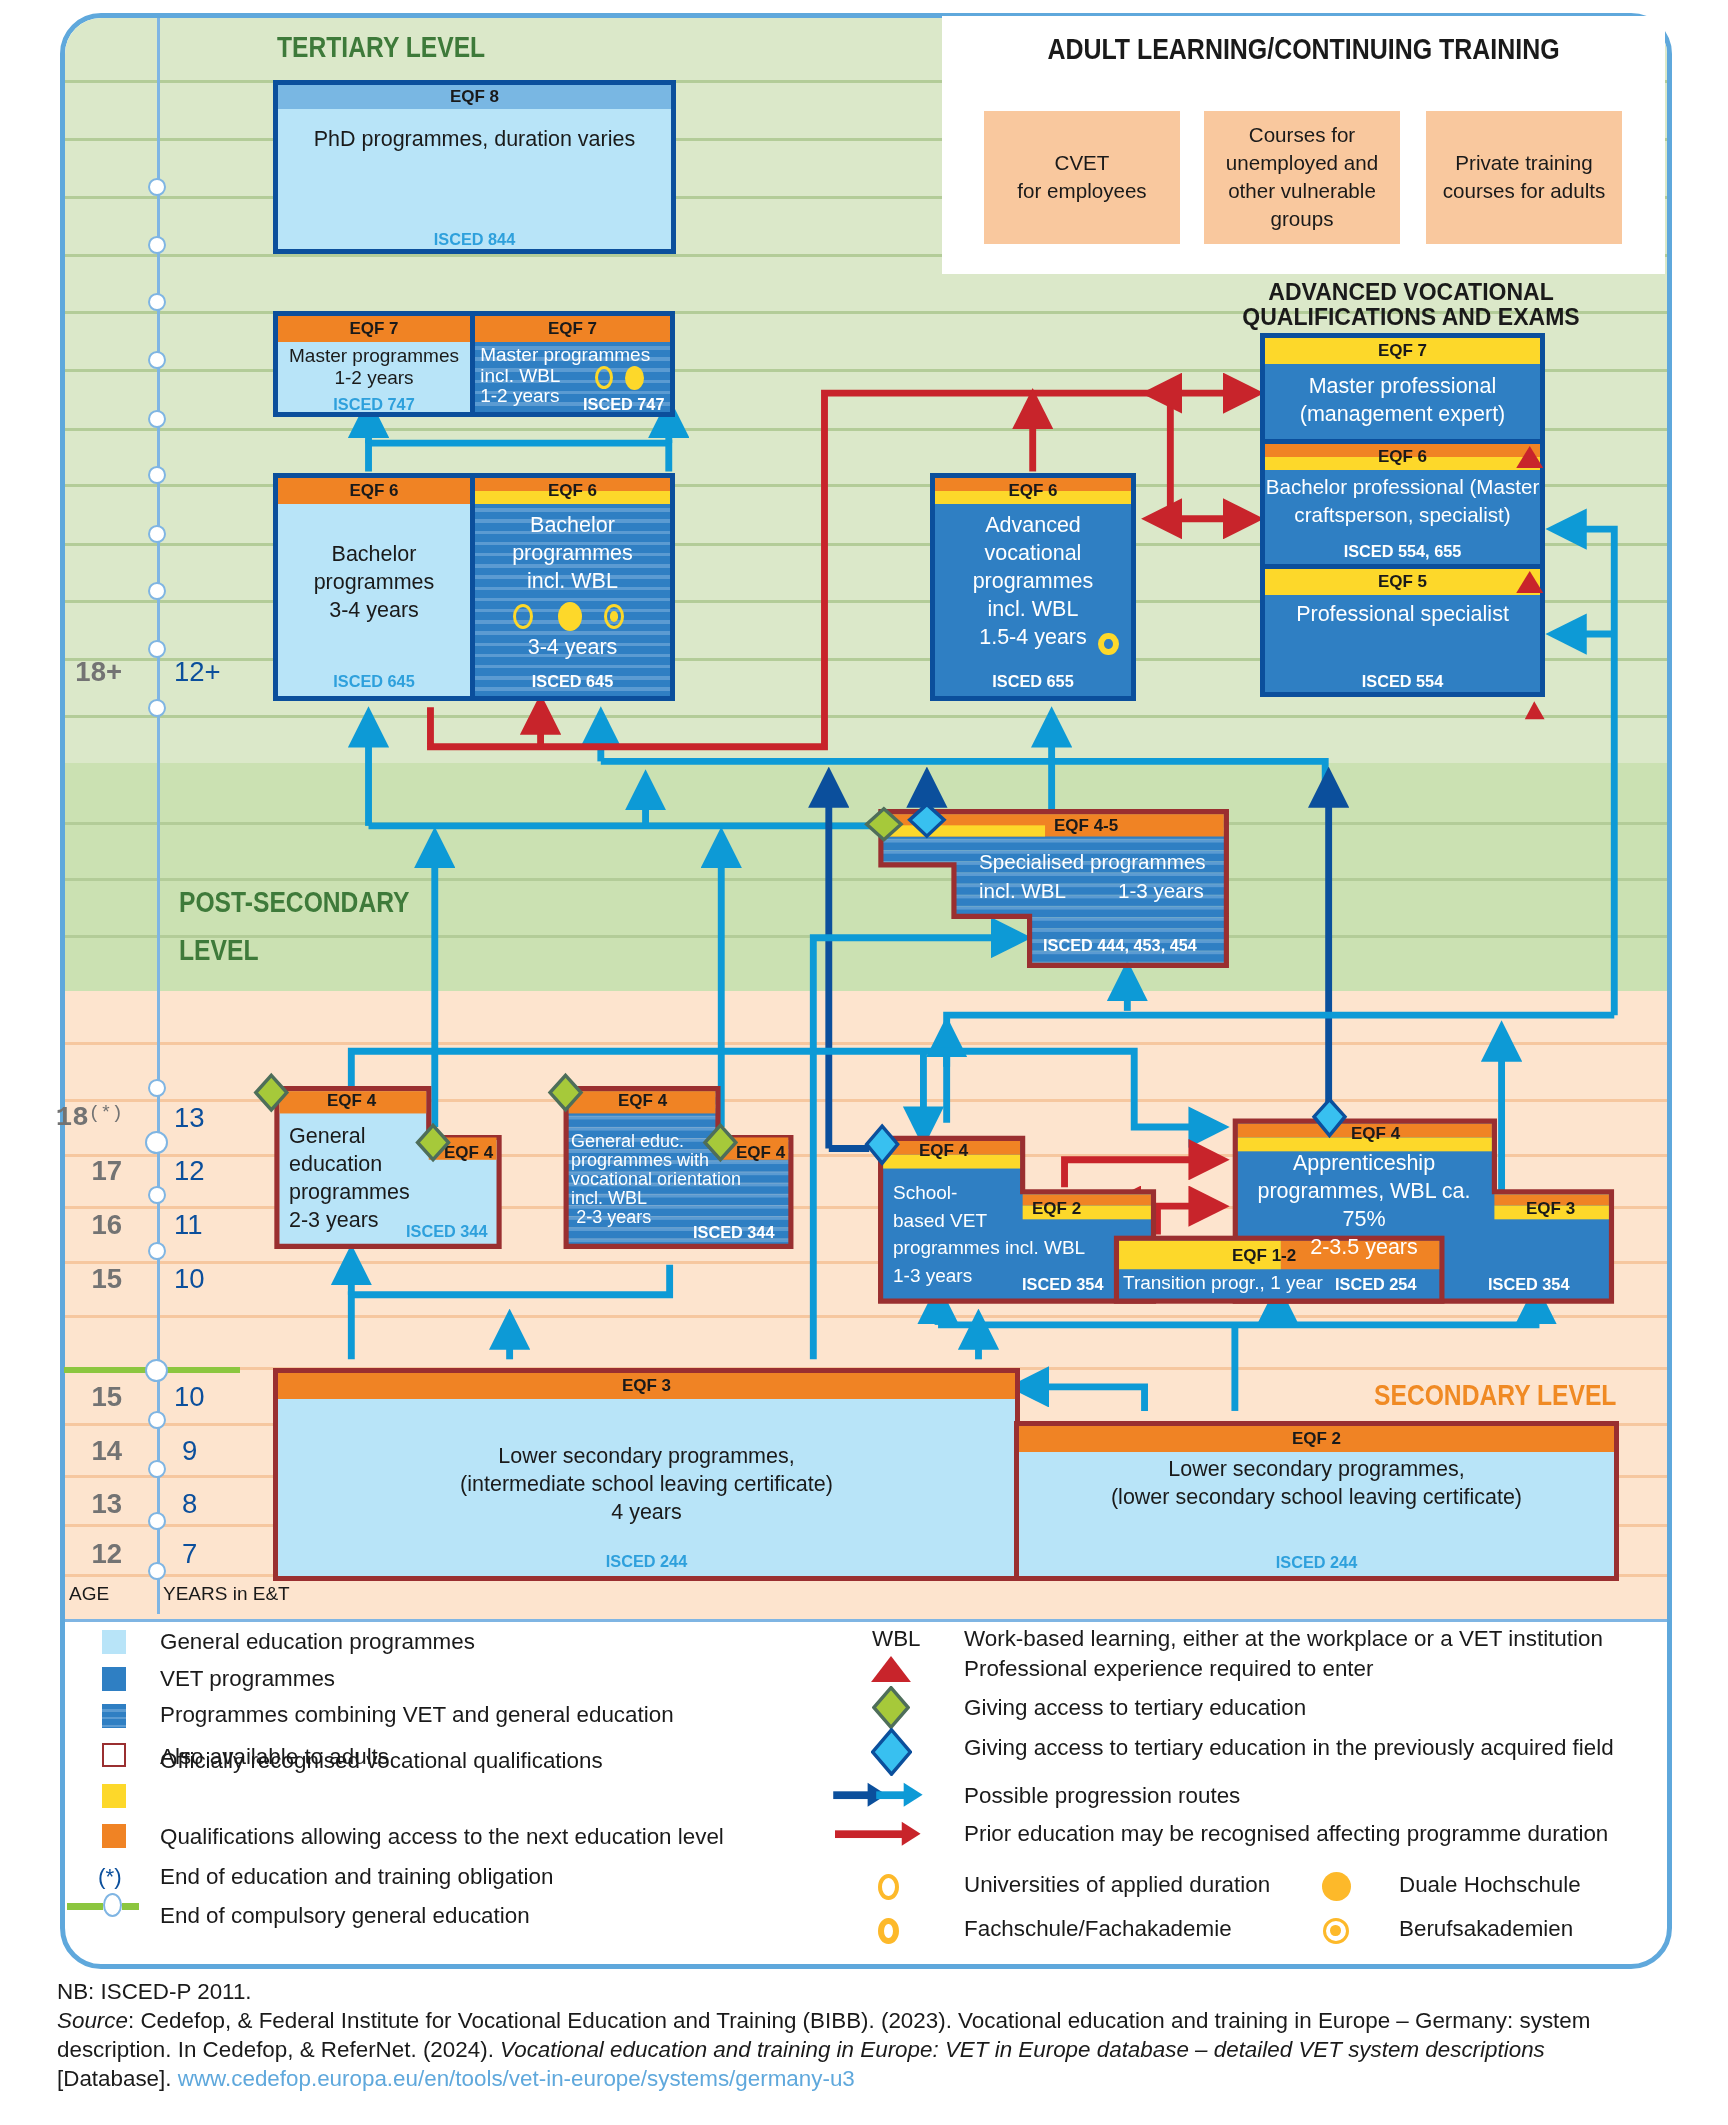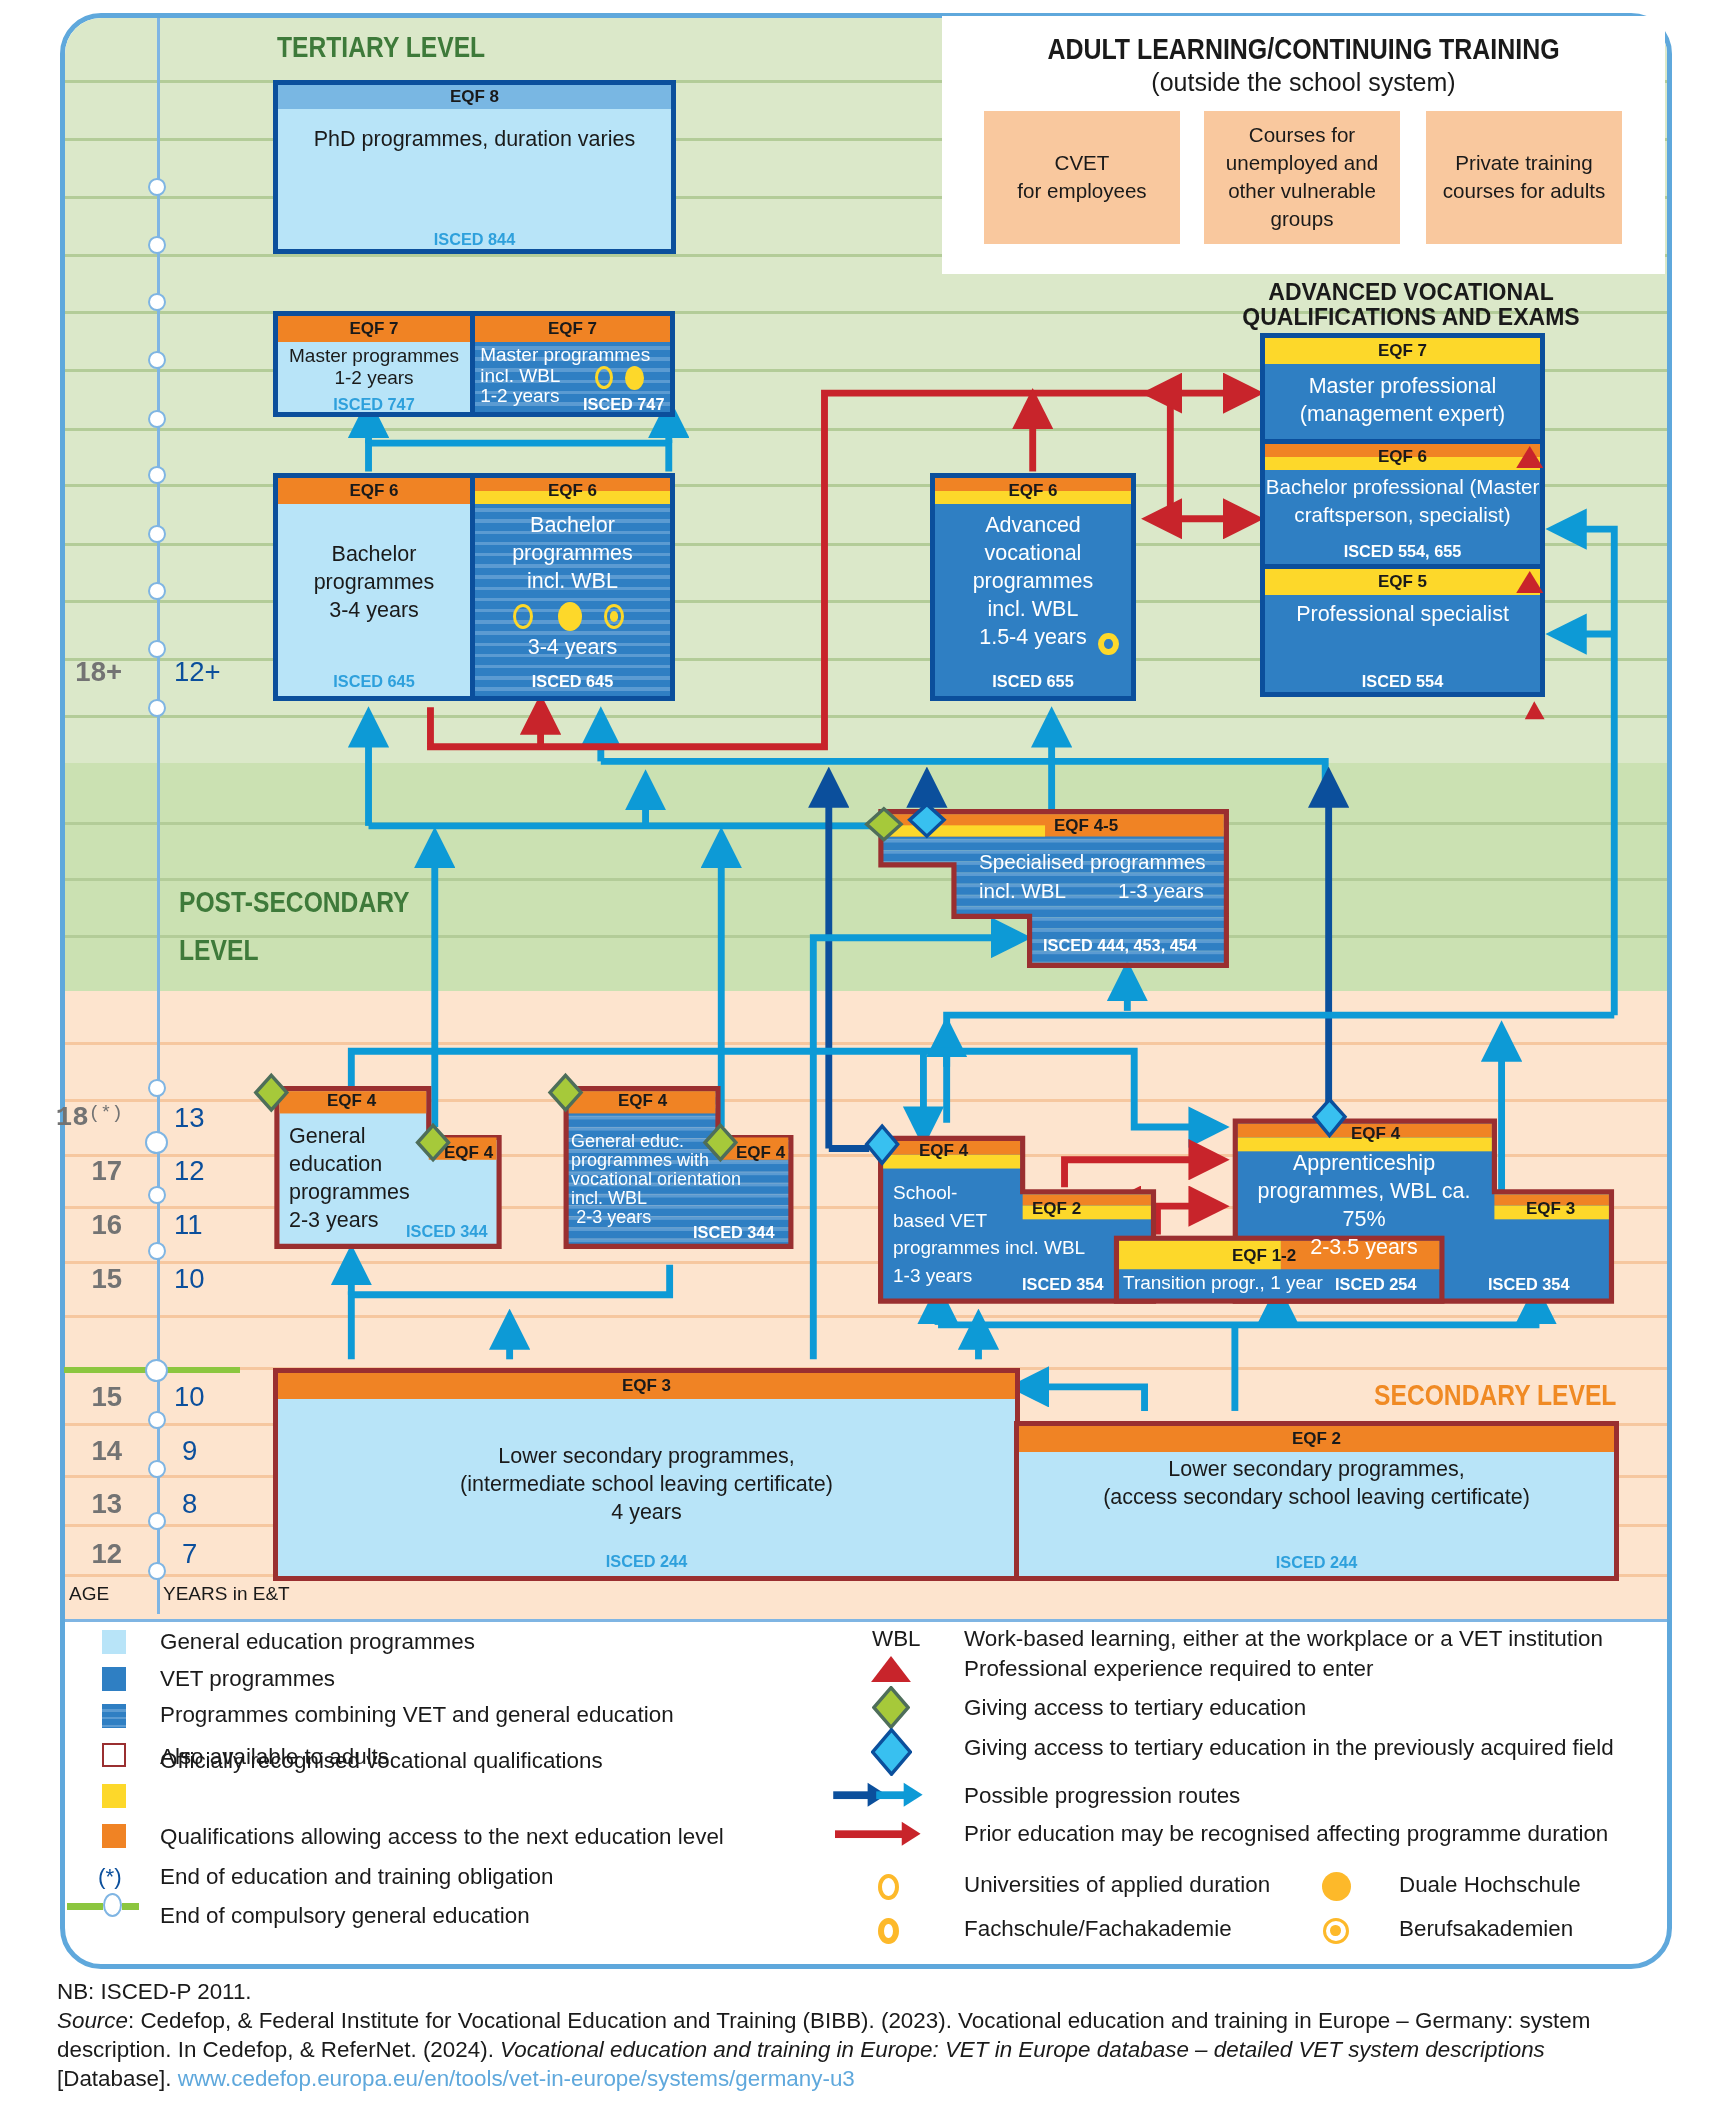--- a/index.html
+++ b/index.html
@@ -127,21 +127,20 @@
 <div class="abs" style="left:69px;top:1583px;font-size:19px;">AGE</div>
 <div class="abs" style="left:163px;top:1583px;font-size:19px;">YEARS in E&amp;T</div>
 
 <div class="levelTitle green" style="left:277px;top:31px;">TERTIARY LEVEL</div>
 <div class="levelTitle green" style="left:179px;top:886px;">POST-SECONDARY</div>
 <div class="levelTitle green" style="left:179px;top:934px;">LEVEL</div>
 <div class="levelTitle orangeT" style="left:1374px;top:1379px;">SECONDARY LEVEL</div>
 
 <div class="adult">
   <div class="abs" style="left:0;top:17px;width:100%;text-align:center;font-weight:bold;font-size:29px;transform:scaleX(0.86);">ADULT LEARNING/CONTINUING TRAINING</div>
-  <div class="abs" style="left:0;top:52px;width:100%;text-align:center;font-size:25px;">(outside the school system)</div>
   <div class="adultBox" style="left:262px;top:95px;">
       <div>
         <div>Courses for</div>
         <div>unemployed and</div>
         <div>other vulnerable</div>
         <div>groups</div>
       </div>
     </div>
   <div class="adultBox" style="left:42px;top:95px;">
       <div>
@@ -419,21 +418,21 @@
       <div>Lower secondary programmes,</div>
       <div>(intermediate school leaving certificate)</div>
       <div>4 years</div>
     </div>
   <div class="isced lt" style="left:0;width:100%;text-align:center;top:179px;">ISCED 244</div>
 </div>
 <div class="box gen bdRed" style="left:1014px;top:1421px;width:605px;height:160px;">
   <div class="hdr hOr dark" style="height:26px;line-height:26px;">EQF 2</div>
   <div class="txt dark" style="top:29px;">
       <div>Lower secondary programmes,</div>
-      <div>(access secondary school leaving certificate)</div>
+      <div>(lower secondary school leaving certificate)</div>
     </div>
   <div class="isced lt" style="left:0;width:100%;text-align:center;top:127px;">ISCED 244</div>
 </div>
 
 <svg class="overlay" width="1729" height="2125" style="pointer-events:none;" viewBox="0 0 2009 2470">
   <g stroke-width="4">
     <polygon points="1027,940 1047,958 1027,976 1007,958" fill="#a6c93a" stroke="#4e6e5a"></polygon>
     <polygon points="1077,935 1097,953 1077,972 1057,953" fill="#38c0f0" stroke="#0b4f9c"></polygon>
     <polygon points="315,1250 333,1270 315,1290 297,1270" fill="#a6c93a" stroke="#4e6e5a"></polygon>
     <polygon points="503,1308 521,1328 503,1348 485,1328" fill="#a6c93a" stroke="#4e6e5a"></polygon>

